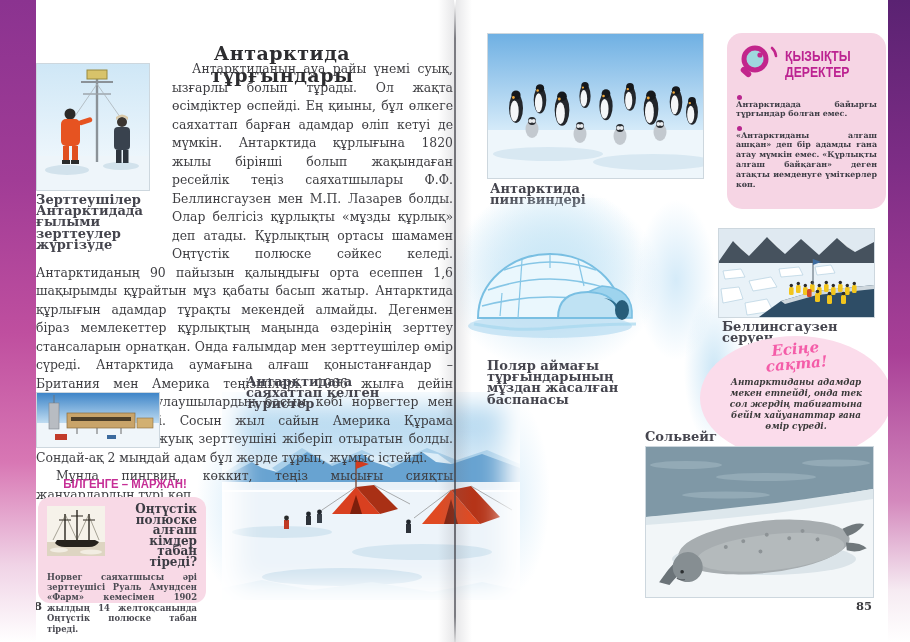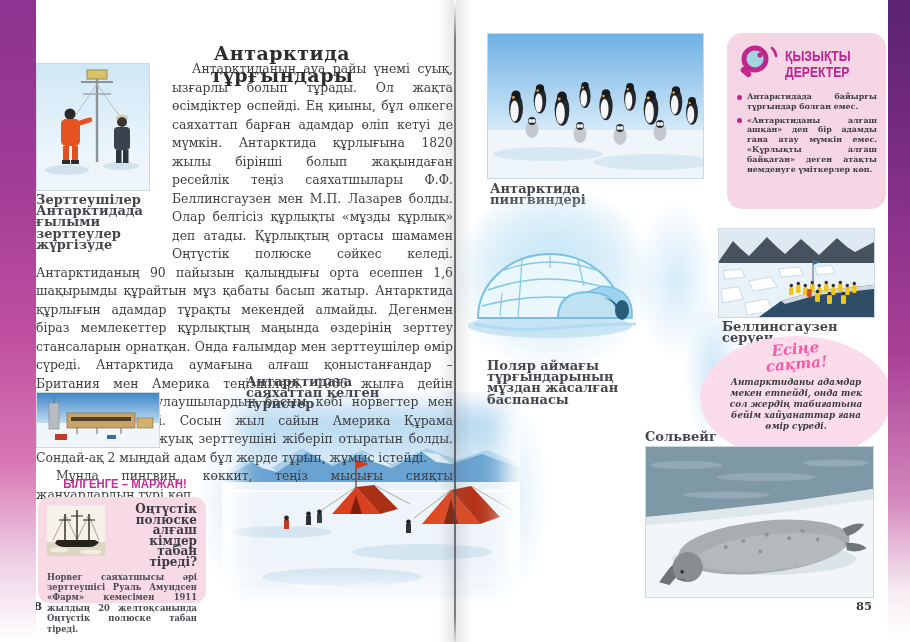--- a/index.html
+++ b/index.html
@@ -59,21 +59,21 @@
   
   .fig-penguins{left:487px;top:33px;}
   .fig-penguins svg{display:block;border:1px solid #cdd7de;}
   .cap-penguins{left:490px;top:183px;width:190px;}
   .facts-box{left:727px;top:33px;width:159px;height:176px;background:#f6d5e4;border-radius:15px;
     padding:9px 9px 6px;box-sizing:border-box;}
   .facts-head{display:flex;align-items:center;}
   .facts-title{margin-left:5px;font-family:"Liberation Sans",sans-serif;font-weight:bold;
     font-size:14.5px;line-height:16px;color:#bc2391;transform:scaleX(.84);transform-origin:left;}
   .facts-list{margin-top:6px;}
-  .fact{display:flex;margin-bottom:4px;}
+  .fact{display:flex;margin-bottom:4px;flex-direction:column;}
   .dot{flex:0 0 5px;width:5px;height:5px;border-radius:50%;background:#b9268e;margin:2.5px 5px 0 1px;}
   .fact-text{font-size:7.9px;line-height:9.8px;font-weight:bold;color:#3d3d45;text-align:justify;}
   .igloo{left:462px;top:198px;}
   .cap-igloo{left:487px;top:360px;width:160px;}
   .fig-walk{left:718px;top:228px;}
   .fig-walk svg{display:block;border:1px solid #cdd7de;}
   .cap-walk{left:722px;top:321px;width:160px;}
   .reminder{left:700px;top:336px;width:192px;height:124px;background:#fbdcEB;background:#fbdceb;
     border-radius:50%;text-align:center;padding-top:6px;box-sizing:border-box;}
   .reminder-head{font-size:15px;font-weight:bold;font-style:italic;color:#f45ca8;
@@ -178,21 +178,21 @@
       <line x1="42" y1="8" x2="42" y2="36" stroke="#2a251f" stroke-width="1.4"></line>
       <line x1="12" y1="14" x2="24" y2="14" stroke="#2a251f" stroke-width="1"></line>
       <line x1="24" y1="10" x2="36" y2="10" stroke="#2a251f" stroke-width="1"></line>
       <line x1="36" y1="14" x2="48" y2="14" stroke="#2a251f" stroke-width="1"></line>
       <line x1="18" y1="8" x2="30" y2="34" stroke="#55503f" stroke-width=".5"></line>
       <line x1="42" y1="8" x2="30" y2="34" stroke="#55503f" stroke-width=".5"></line>
       <line x1="6" y1="34" x2="18" y2="10" stroke="#55503f" stroke-width=".5"></line>
       <line x1="52" y1="34" x2="42" y2="10" stroke="#55503f" stroke-width=".5"></line>
     </svg>
     <div class="bilgenge-q">Оңтүстік полюске алғаш кімдер табан тіреді?</div>
-    <div class="bilgenge-a">Норвег саяхатшысы әрі зерттеушісі Руаль Амундсен «Фарм» кемесімен 1911 жылдың 20 желтоқсанында Оңтүстік полюске табан тіреді.</div>
+    <div class="bilgenge-a">Норвег саяхатшысы әрі зерттеушісі Руаль Амундсен «Фарм» кемесімен 1902 жылдың 14 желтоқсанында Оңтүстік полюске табан тіреді.</div>
   </div>
 
   <div class="abs content caption cap-tourists">Антарктидаға саяхаттап келген туристер</div>
 
   <div class="abs photo-tents">
     <svg width="298" height="208" viewBox="0 0 298 208">
       <defs>
           <linearGradient id="gsky3" x1="0" y1="0" x2="0" y2="1">
         <stop offset="0" stop-color="#9fcdeb"></stop>
             <stop offset="1" stop-color="#eef6fc"></stop>

